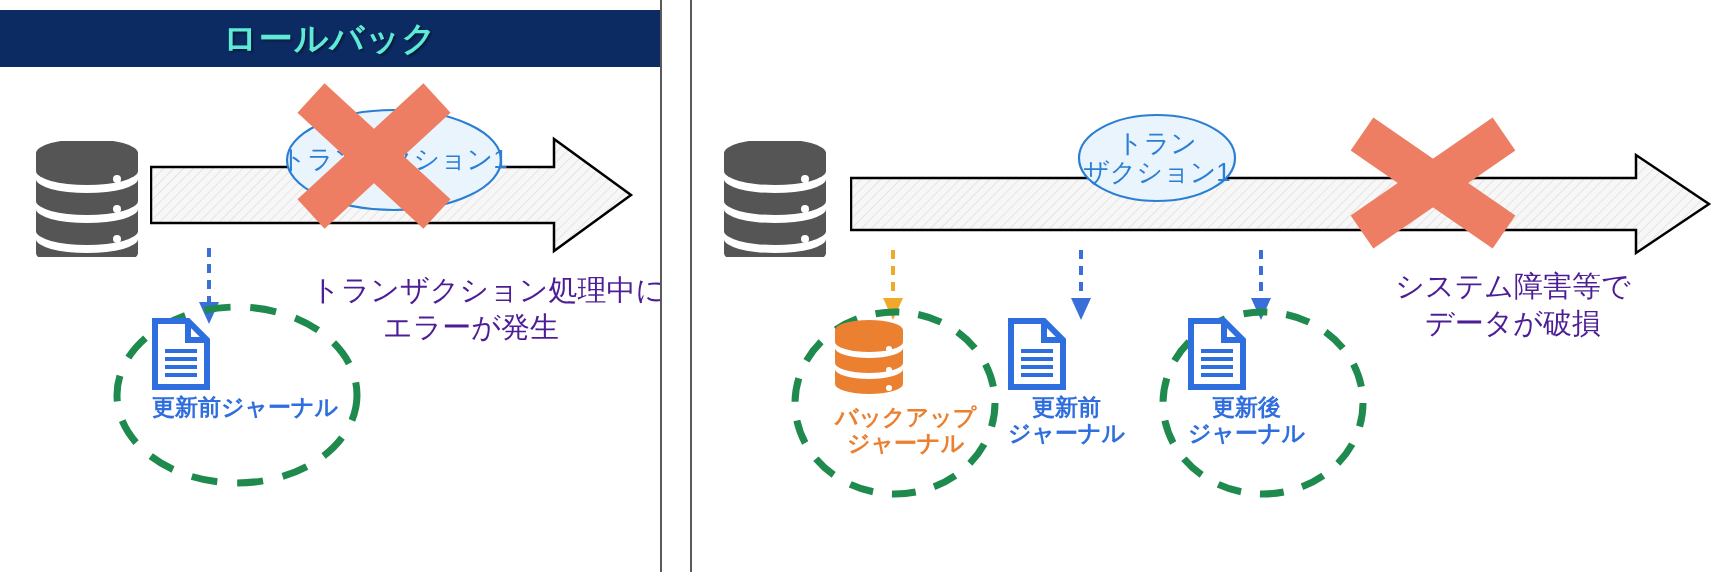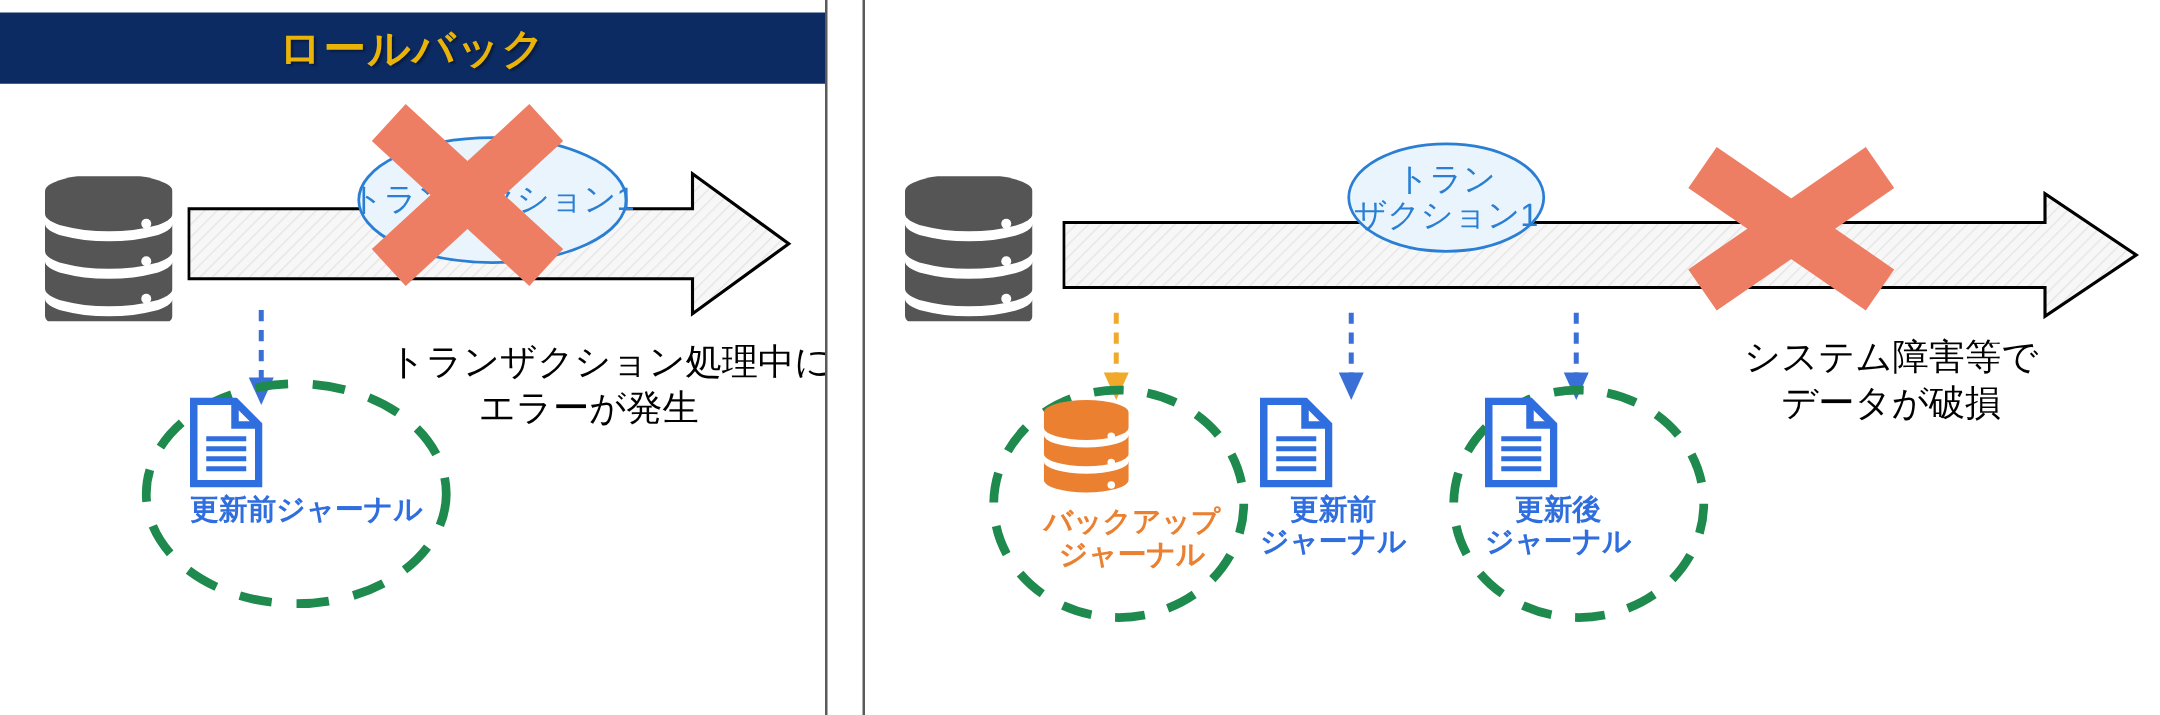--- a/index.html
+++ b/index.html
@@ -18,21 +18,21 @@
   .divider{position:absolute;top:0;bottom:0;width:2px;background:#5a5a5a;}
   .divider.d1{left:660px;}
   .divider.d2{left:690px;}
 
   .hdr{
     position:absolute;left:0;right:0;top:10px;height:57px;
     background:#0d2b63;
     display:flex;align-items:center;justify-content:center;
   }
   .hdr-txt{
-    color:#eab308;font-weight:bold;font-size:34px;letter-spacing:1px;
+    color:#5eead4;font-weight:bold;font-size:34px;letter-spacing:1px;
     text-shadow:2px 2px 2px rgba(0,0,0,.35);
     white-space:nowrap;
   }
 
   
   .db{position:absolute;}
   .db svg{display:block;}
 
   
   .bigarrow{position:absolute;}
@@ -65,21 +65,21 @@
   .node .icon{line-height:0;}
   .node .cap{
     margin-top:4px;text-align:center;font-weight:bold;font-size:23px;line-height:1.15;
     white-space:nowrap;
   }
   .cap.blue{color:#2f6ede;}
   .cap.orange{color:#ea8030;}
 
   
   .note{
-    position:absolute;color:#000000;font-size:29px;line-height:1.28;
+    position:absolute;color:#4c1d95;font-size:29px;line-height:1.28;
     text-align:center;white-space:nowrap;
   }
 </style>
 </head>
 <body>
 
 <div class="stage">
 
   <div class="panel panel-left">
 

